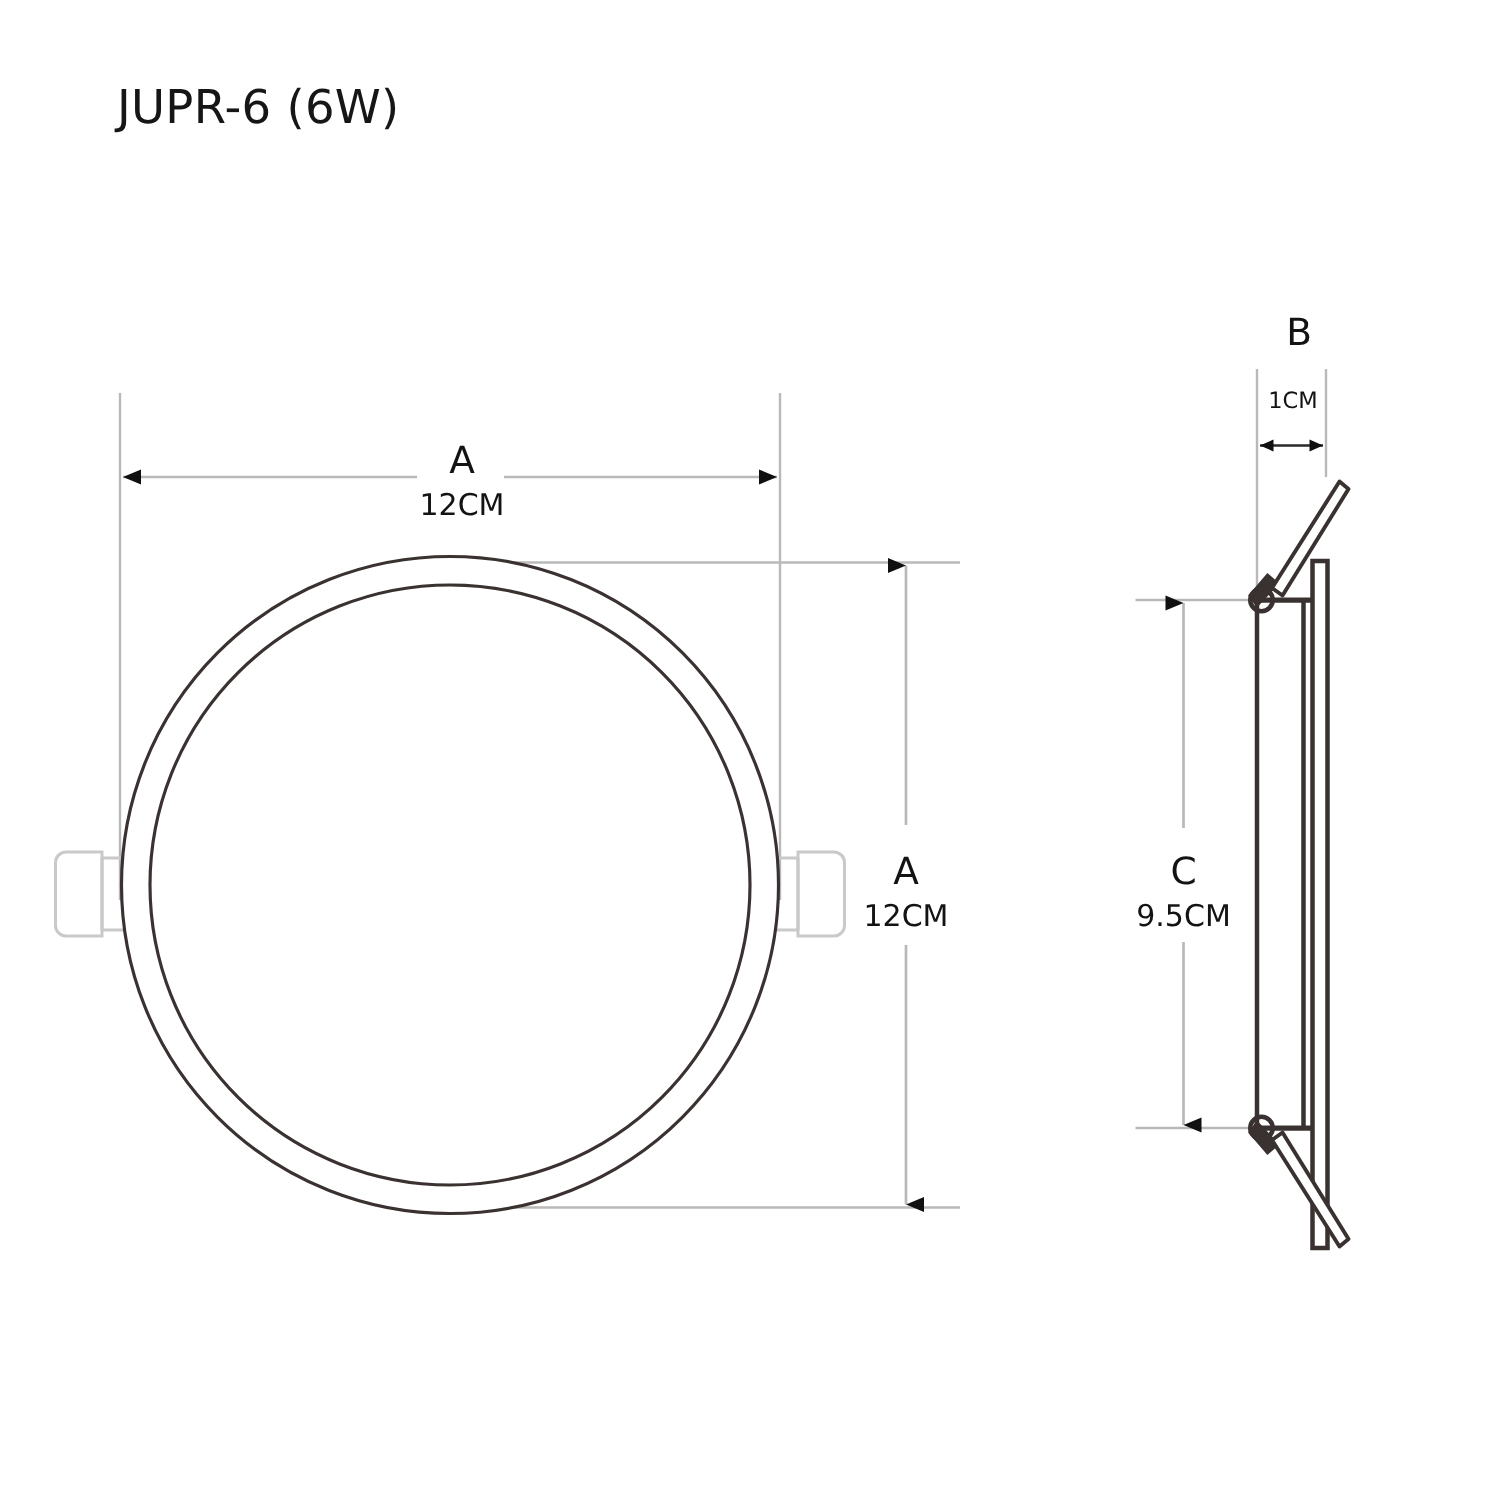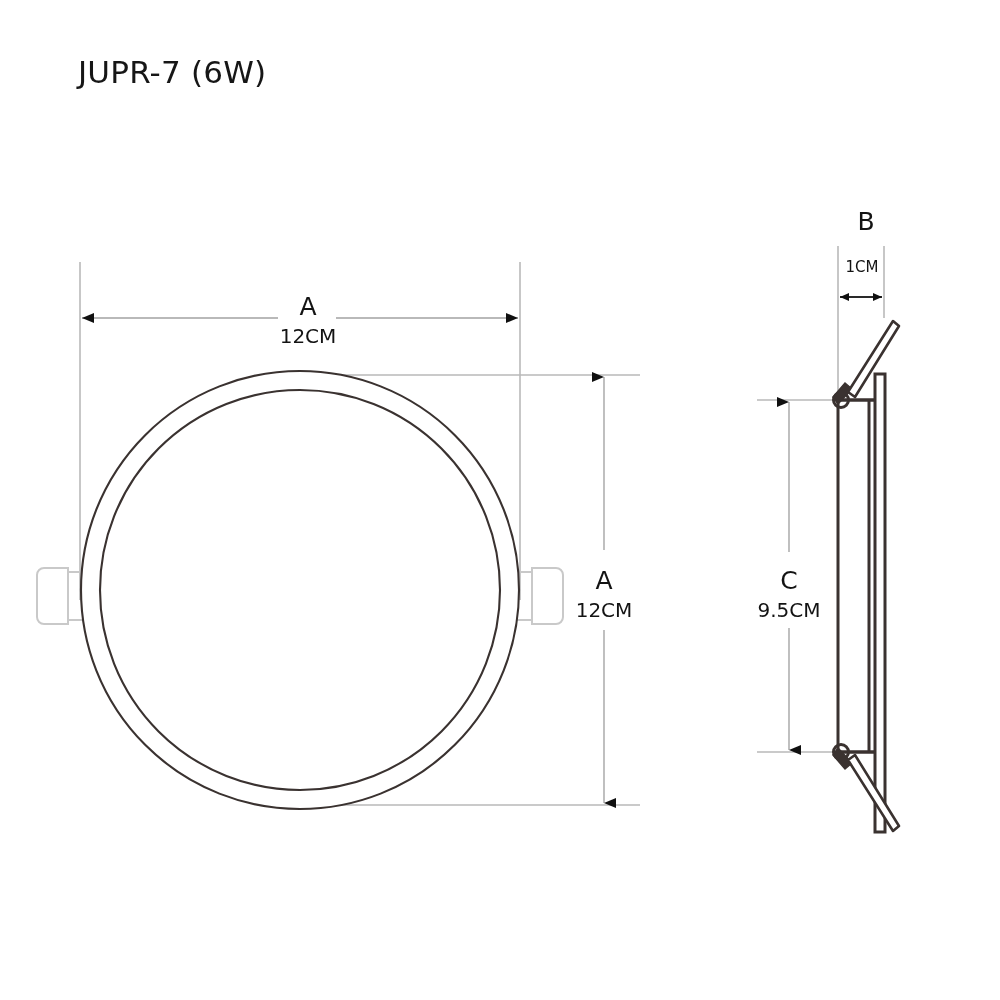--- a/index.html
+++ b/index.html
@@ -55,21 +55,21 @@
     font-family: "DejaVu Sans", "Liberation Sans", sans-serif;
     font-size: 15px;
     fill: #131313;
   }
 </style>
 </head>
 <body>
 
 <div id="drawing-root">
 
-  <div class="page-title">JUPR-7 (6W)</div>
+  <div class="page-title">JUPR-6 (6W)</div>
 
   <svg class="cad" viewBox="0 0 1000 1000" xmlns="http://www.w3.org/2000/svg">
 
     <defs>
       <marker id="arrowLeft" markerWidth="14" markerHeight="14" refX="1" refY="6" orient="auto" markerUnits="userSpaceOnUse">
         <path d="M13,1 L13,11 L1,6 Z" fill="#101010"></path>
       </marker>
       <marker id="arrowRight" markerWidth="14" markerHeight="14" refX="13" refY="6" orient="auto" markerUnits="userSpaceOnUse">
         <path d="M1,1 L1,11 L13,6 Z" fill="#101010"></path>
       </marker>

